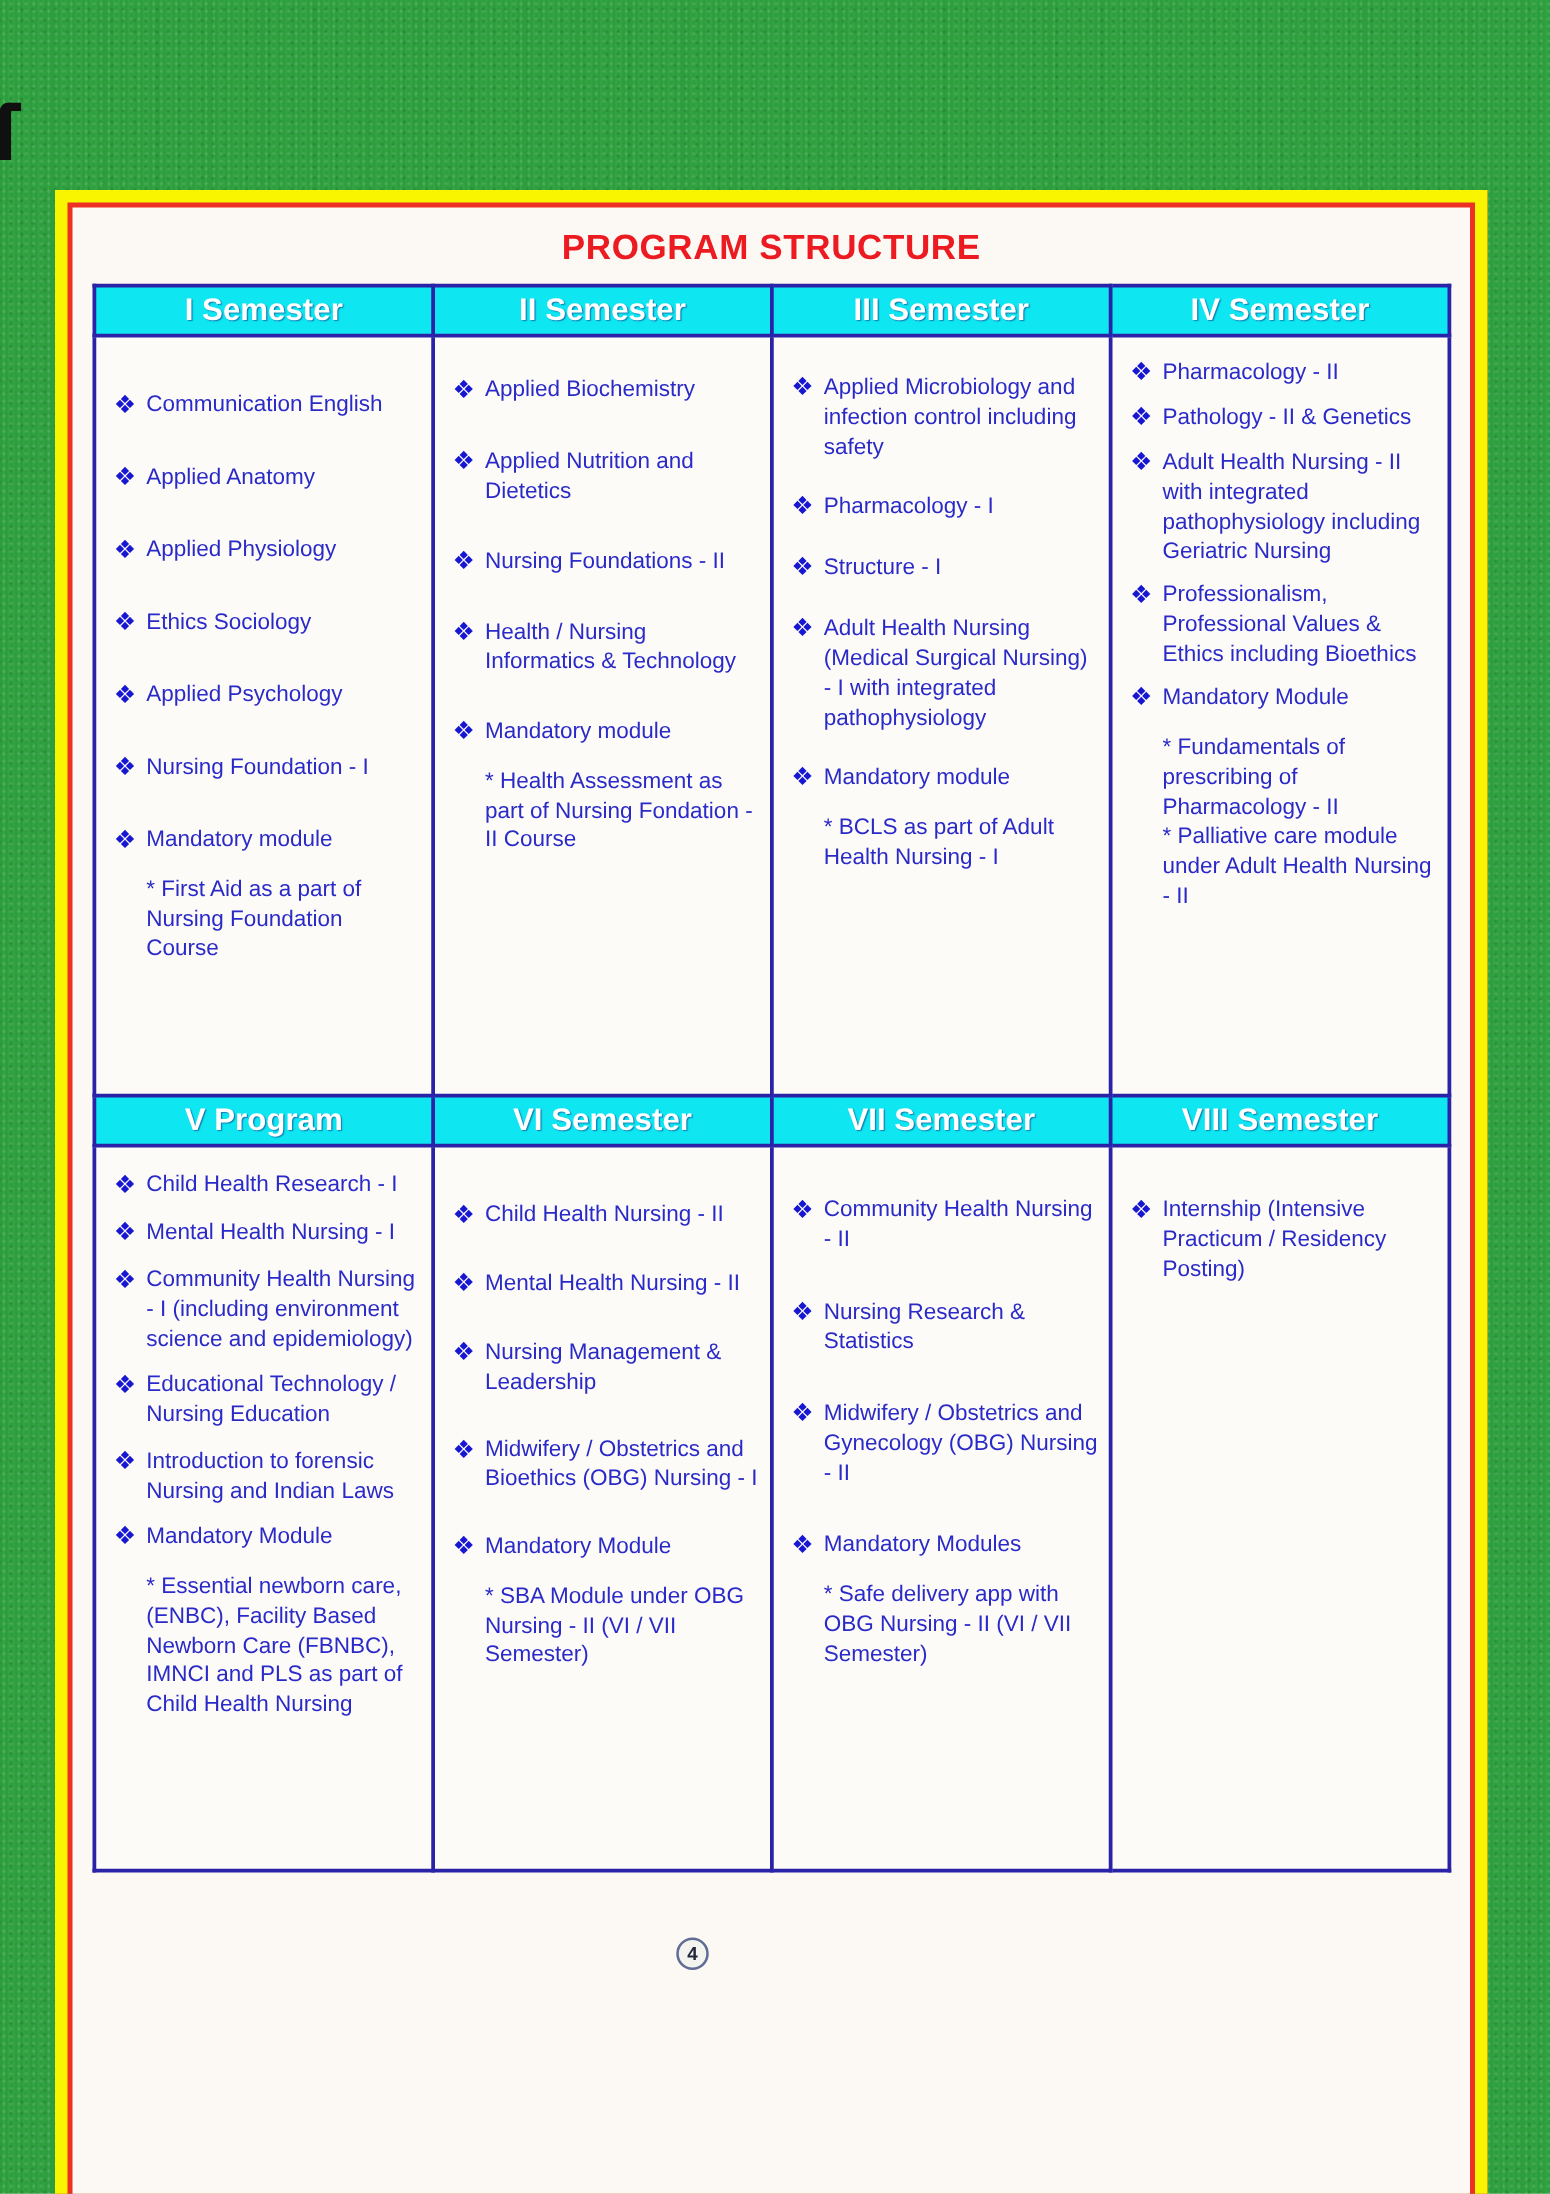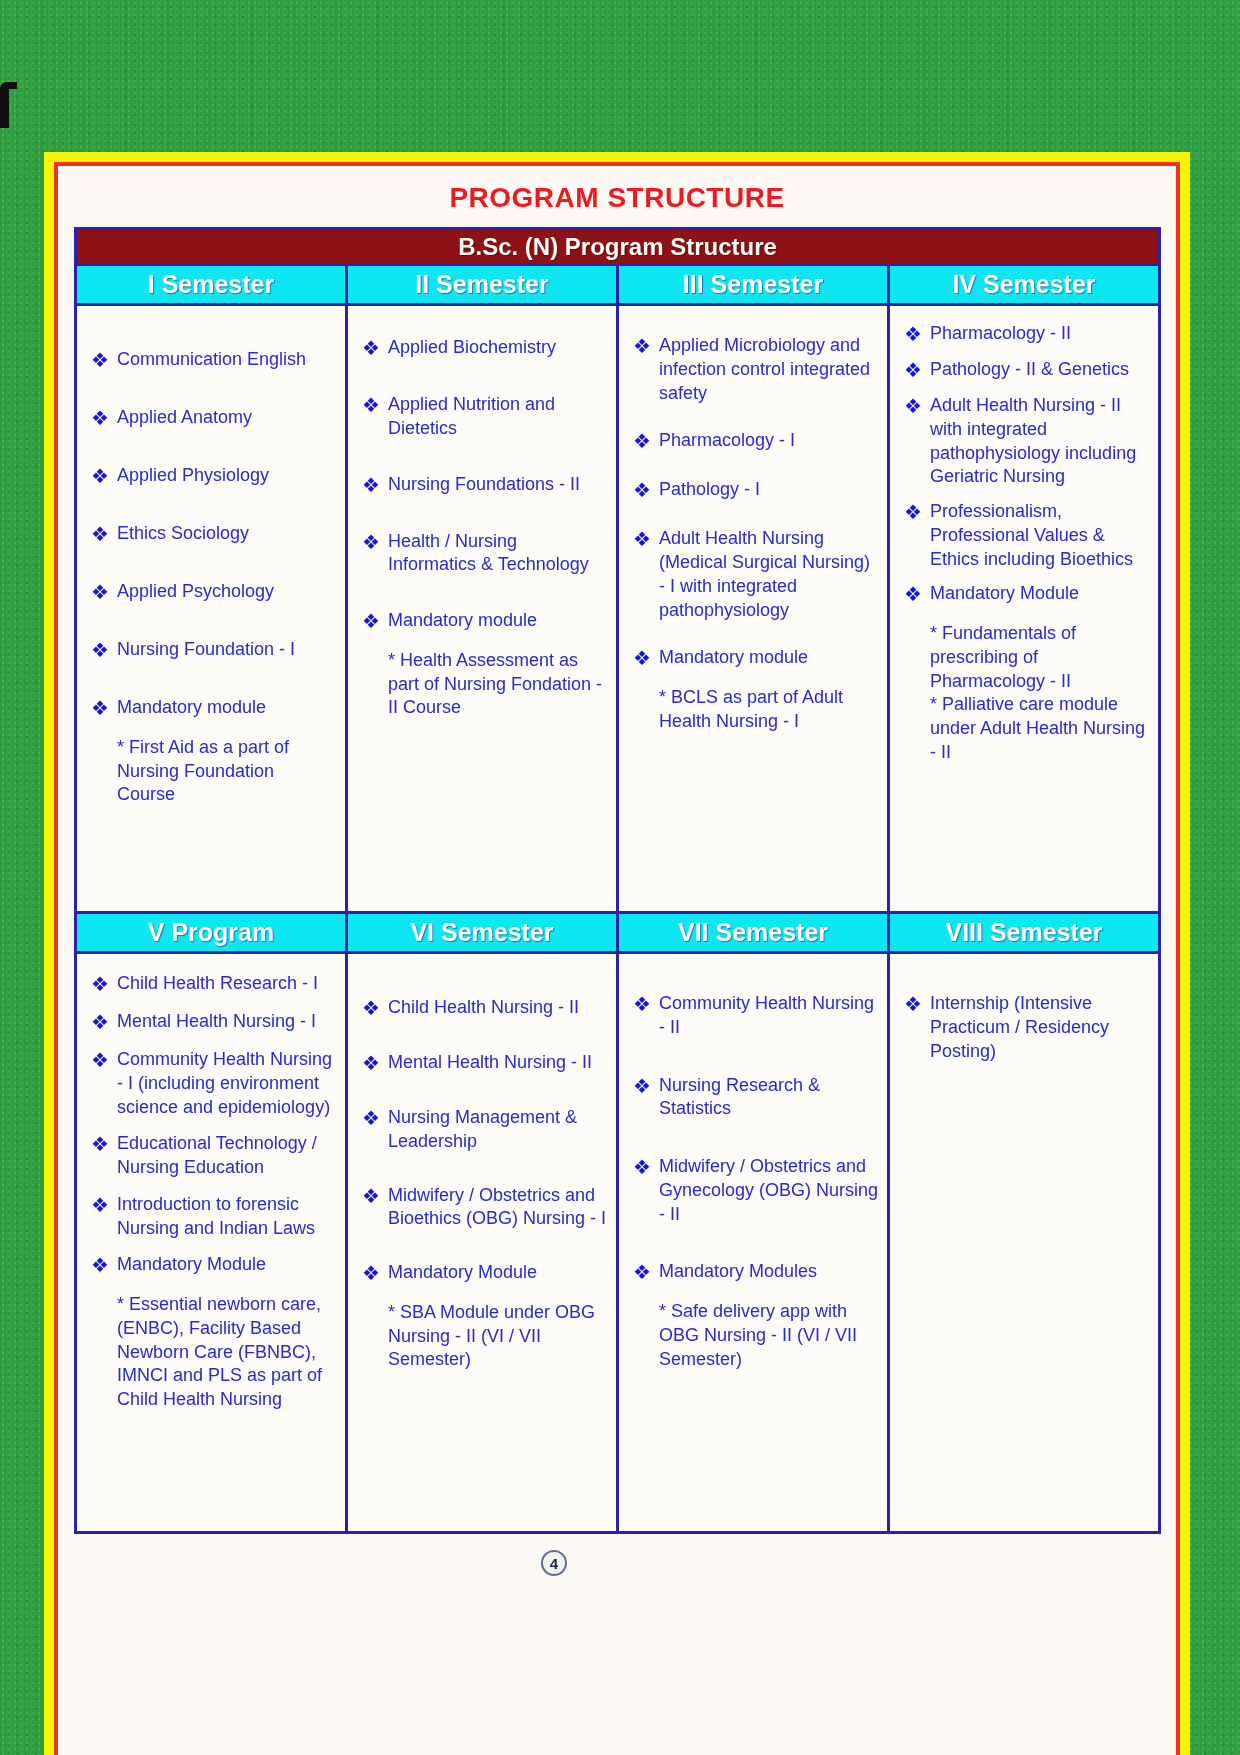--- a/index.html
+++ b/index.html
@@ -80,23 +80,20 @@
 
 <div class="corner-artifact"></div>
 
 <div class="frame-yellow">
   <div class="page-white">
 
     <div class="page-title">PROGRAM STRUCTURE</div>
 
     <table class="program">
       <tbody>
-          <tr class="title-bar">
-        <td colspan="4">B.Sc. (N) Program Structure</td>
-      </tr>
 
       <tr class="sem-head">
         <th>I Semester</th>
         <th>II Semester</th>
         <th>III Semester</th>
         <th>IV Semester</th>
       </tr>
 
       <tr class="content r1">
         <td class="s1">
@@ -158,29 +155,29 @@
                     <span class="t">Mandatory module</span>
                     <span class="note">* Health Assessment as part of Nursing Fondation - II Course</span>
                   </span>
                 </li>
           </ul>
         </td>
         <td class="s3">
           <ul class="course-list">
             <li class="course-item">
                   <span class="bullet">❖</span>
-                  <span class="item-text">Applied Microbiology and infection control integrated safety</span>
+                  <span class="item-text">Applied Microbiology and infection control including safety</span>
                 </li>
             <li class="course-item">
                   <span class="bullet">❖</span>
                   <span class="item-text">Pharmacology - I</span>
                 </li>
             <li class="course-item">
                   <span class="bullet">❖</span>
-                  <span class="item-text">Pathology - I</span>
+                  <span class="item-text">Structure - I</span>
                 </li>
             <li class="course-item">
                   <span class="bullet">❖</span>
                   <span class="item-text">Adult Health Nursing (Medical Surgical Nursing) - I with integrated pathophysiology</span>
                 </li>
             <li class="course-item">
                   <span class="bullet">❖</span>
                   <span class="item-text">
                     <span class="t">Mandatory module</span>
                     <span class="note">* BCLS as part of Adult Health Nursing - I</span>

